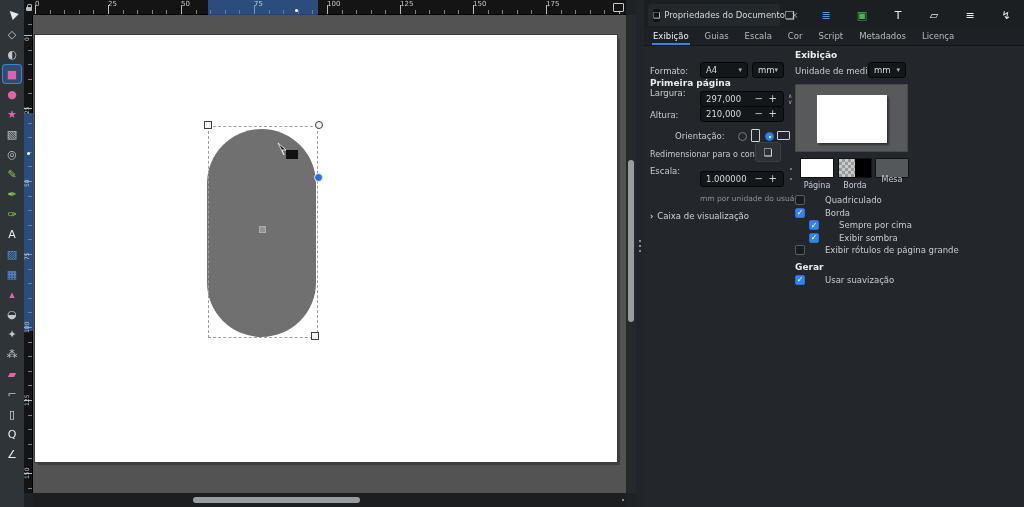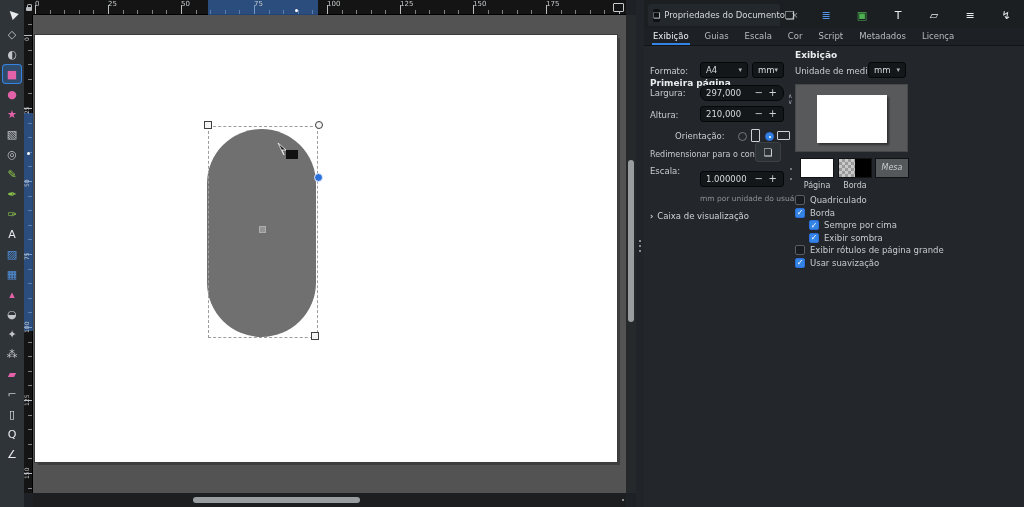--- a/index.html
+++ b/index.html
@@ -78,21 +78,21 @@
   .hint{position:absolute;font-size:7.5px;color:#8d9195;white-space:nowrap;}
   .expander{position:absolute;font-size:8.5px;color:#cfd3d6;cursor:pointer;white-space:nowrap;}
   .expander b{font-size:8px;margin-right:4px;}
   .tinydot{position:absolute;width:2px;height:2px;border-radius:50%;background:#8d9195;}
 
   .preview{position:absolute;left:151px;top:84px;width:113px;height:68px;background:#57595b;border:1px solid #46484a;}
   .preview .ppage{position:absolute;left:21px;top:10px;width:70px;height:48px;background:#fff;box-shadow:2px 2px 2px rgba(0,0,0,.45);}
   .well{position:absolute;top:160px;width:34px;height:20px;border:1px solid #101214;cursor:pointer;}
   .well-label{position:absolute;top:183px;width:34px;text-align:center;font-size:8px;color:#c8cbce;}
   .check-col{position:absolute;left:151px;top:195px;width:226px;display:flex;flex-direction:column;gap:2px;}
-  .cbrow{display:flex;align-items:center;gap:5px;height:10.5px;}
+  .cbrow{display:flex;align-items:center;gap:20px;height:10.5px;}
   .cb{width:10px;height:10px;border-radius:2px;background:#1a1d20;border:1px solid #5a5e62;display:flex;align-items:center;justify-content:center;font-size:8px;color:#fff;cursor:pointer;flex:none;}
   .cb.on{background:#3584e4;border-color:#2a6fdb;}
   .cbl{font-size:8.5px;color:#c8cbce;white-space:nowrap;}
   .gen-hdr{font-size:9px;font-weight:bold;color:#e9ebec;margin:4px 0 1px 0;}
   .col-left-origin{position:absolute;left:0;top:46px;width:380px;height:461px;}
 </style>
 </head>
 <body>
 
 <div class="app">
@@ -260,21 +260,21 @@
       <div class="field" style="left:56px;top:16px;width:48px;">
         <span>A4</span>
         <span class="chev">▾</span>
       </div>
       <div class="field" style="left:108px;top:16px;width:32px;">
         <span>mm</span>
         <span class="chev">▾</span>
       </div>
 
       <div class="lbl" style="left:6px;top:42px;">Largura:</div>
-      <div class="spin" style="left:56px;top:39px;width:84px;border-radius:7px;">
+      <div class="spin" style="left:56px;top:45px;width:84px;">
         <span>297,000</span>
         <span class="minus">−</span>
         <span class="plus">+</span>
       </div>
 
       <div class="lbl" style="left:6px;top:64px;">Altura:</div>
       <div class="spin" style="left:56px;top:60px;width:84px;">
         <span>210,000</span>
         <span class="minus">−</span>
         <span class="plus">+</span>
@@ -319,21 +319,21 @@
       <div class="preview" style="left:151px;top:38px;">
         <div class="ppage"></div>
       </div>
 
       <div class="tinydot" style="left:146px;top:122px;"></div>
       <div class="well" style="left:156px;top:112px;background:#ffffff;"></div>
       <div class="well" style="left:194px;top:112px;background:linear-gradient(90deg,transparent 0 50%, #000 50% 100%), repeating-conic-gradient(#9a9a9a 0 25%, #c9c9c9 0 50%); background-size:100% 100%, 6px 6px;"></div>
       <div class="well" style="left:231px;top:112px;background:#55585a;"></div>
       <div class="well-label" style="left:156px;top:135px;">Página</div>
       <div class="well-label" style="left:194px;top:135px;">Borda</div>
-      <div class="well-label" style="left:231px;top:117px;font-style:italic;">Mesa</div>
+      <div class="well-label" style="left:231px;top:129px;">Mesa</div>
 
       <div class="check-col" style="top:149px;" id="cbGroup">
           <div class="cbrow" style="padding-left: 0px;">
             <div class="cb"></div>
             <span class="cbl">Quadriculado</span>
           </div>
           <div class="cbrow" style="padding-left: 0px;">
             <div class="cb on">✓</div>
             <span class="cbl">Borda</span>
           </div>
@@ -342,20 +342,21 @@
             <span class="cbl">Sempre por cima</span>
           </div>
           <div class="cbrow" style="padding-left: 14px;">
             <div class="cb on">✓</div>
             <span class="cbl">Exibir sombra</span>
           </div>
           <div class="cbrow" style="padding-left: 0px;">
             <div class="cb"></div>
             <span class="cbl">Exibir rótulos de página grande</span>
           </div>
+          <div class="gen-hdr">Gerar</div>
           <div class="cbrow" style="padding-left: 0px;">
             <div class="cb on">✓</div>
             <span class="cbl">Usar suavização</span>
           </div>
         </div>
     </div>
   </div>
 
 </div>
 

